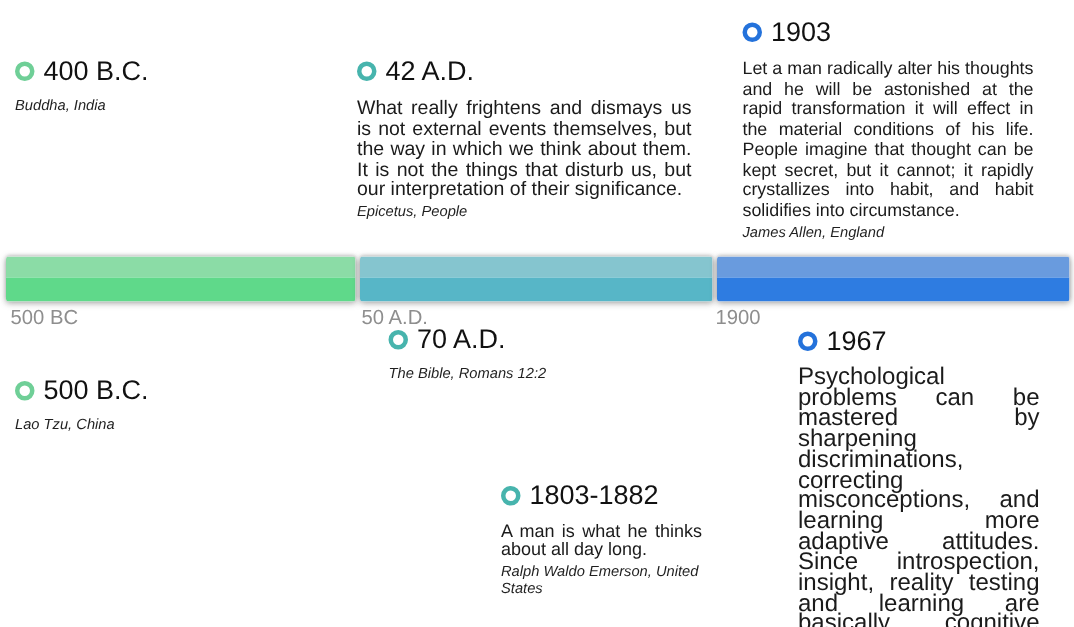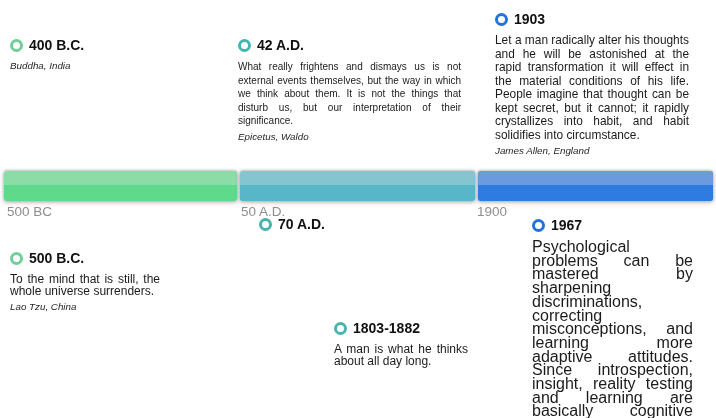--- a/index.html
+++ b/index.html
@@ -10,29 +10,29 @@
     color:#1a1a1a;
   }
 
   
   .card { position:absolute; }
   .card-header { display:flex; align-items:center; gap:6px; margin-bottom:7px; }
   .ring {
     width:13px; height:13px; border-radius:50%;
     border:3.5px solid #999; background:#fff; box-sizing:border-box; flex:none;
   }
-  .date { font-weight:700; font-size:14px; color:#111; white-space:nowrap; }
+  .date { font-weight:400; font-size:18px; color:#111; white-space:nowrap; }
   .quote { text-align:justify; color:#1b1b1b; }
   .attr  { font-style:italic; font-size:9.8px; color:#1f1f1f; margin-top:3px; }
 
   .card-400bc { left:10px;  top:37px;  width:219px; }
   .card-400bc .quote { font-size:13px;   line-height:13.6px; }
 
   .card-56ad  { left:238px; top:37px;  width:223px; }
-  .card-56ad .quote  { font-size:10px;   line-height:13.6px; }
+  .card-56ad .quote  { font-size:13px;   line-height:13.6px; }
 
   .card-1903  { left:495px; top:11px;  width:194px; }
   .card-1903 .quote  { font-size:11.9px; line-height:13.5px; }
 
   .card-500bc { left:10px;  top:250px; width:150px; }
   .card-500bc .quote { font-size:12px;   line-height:12.4px; }
 
   .card-70ad  { left:259px; top:216px; width:149px; }
   .card-70ad .quote  { font-size:12px;   line-height:12.4px; }
 
@@ -72,21 +72,21 @@
     </div>
     <div class="attr">Buddha, India</div>
   </div>
 
   <div class="card card-56ad">
     <div class="card-header">
       <span class="ring" style="border-color: rgb(71, 180, 173);"></span>
       <span class="date">42 A.D.</span>
     </div>
     <div class="quote">What really frightens and dismays us is not external events themselves, but the way in which we think about them. It is not the things that disturb us, but our interpretation of their significance.</div>
-    <div class="attr">Epicetus, Waldo</div>
+    <div class="attr">Epicetus, People</div>
   </div>
 
   <div class="card card-1903">
     <div class="card-header">
       <span class="ring" style="border-color: rgb(36, 114, 219);"></span>
       <span class="date">1903</span>
     </div>
     <div class="quote">Let a man radically alter his thoughts and he will be astonished at the rapid transformation it will effect in the material conditions of his life. People imagine that thought can be kept secret, but it cannot; it rapidly crystallizes into habit, and habit solidifies into circumstance.</div>
     <div class="attr">James Allen, England</div>
   </div>
@@ -106,37 +106,38 @@
 
   <div class="axis-label axis-0">500 BC</div>
   <div class="axis-label axis-1">50 A.D.</div>
   <div class="axis-label axis-2">1900</div>
 
   <div class="card card-500bc">
     <div class="card-header">
       <span class="ring" style="border-color: rgb(111, 207, 151);"></span>
       <span class="date">500 B.C.</span>
     </div>
-    <div class="quote">To the mind that is still, the whole universe surrenders.</div>
     <div class="attr">Lao Tzu, China</div>
   </div>
 
   <div class="card card-70ad">
     <div class="card-header">
       <span class="ring" style="border-color: rgb(71, 180, 173);"></span>
       <span class="date">70 A.D.</span>
     </div>
+    <div class="attr">The Bible, Romans 12:2</div>
   </div>
 
   <div class="card card-1803">
     <div class="card-header">
       <span class="ring" style="border-color: rgb(71, 180, 173);"></span>
       <span class="date">1803-1882</span>
     </div>
     <div class="quote">A man is what he thinks about all day long.</div>
+    <div class="attr">Ralph Waldo Emerson, United States</div>
   </div>
 
   <div class="card card-1967">
     <div class="card-header">
       <span class="ring" style="border-color: rgb(36, 114, 219);"></span>
       <span class="date">1967</span>
     </div>
     <div class="quote">Psychological problems can be mastered by sharpening discriminations, correcting misconceptions, and learning more adaptive attitudes. Since introspection, insight, reality testing and learning are basically cognitive processes, this approach to the neuroses has been labeled cognitive therapy.</div>
   </div>
 

